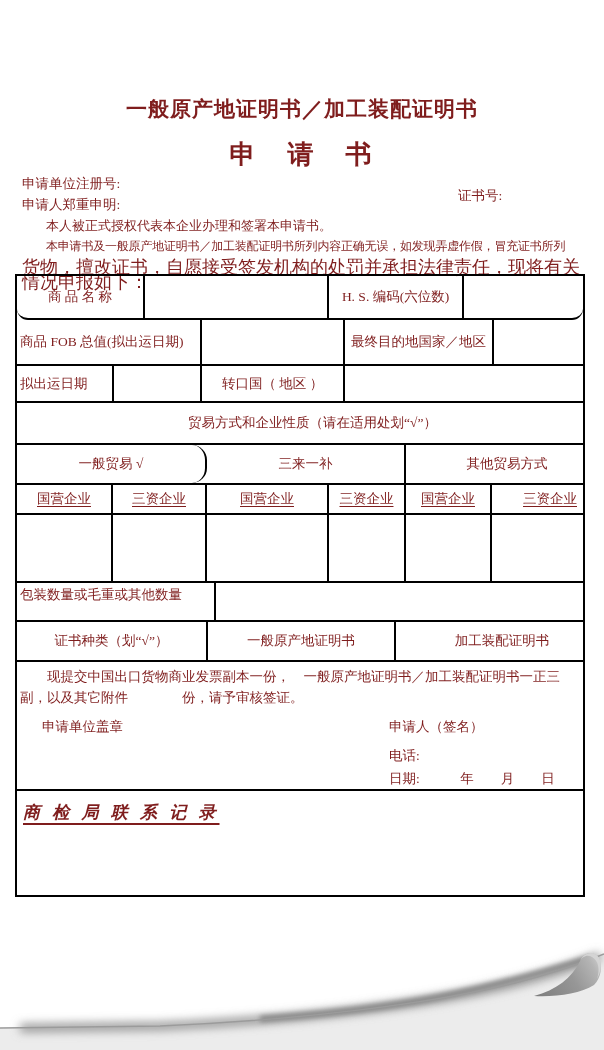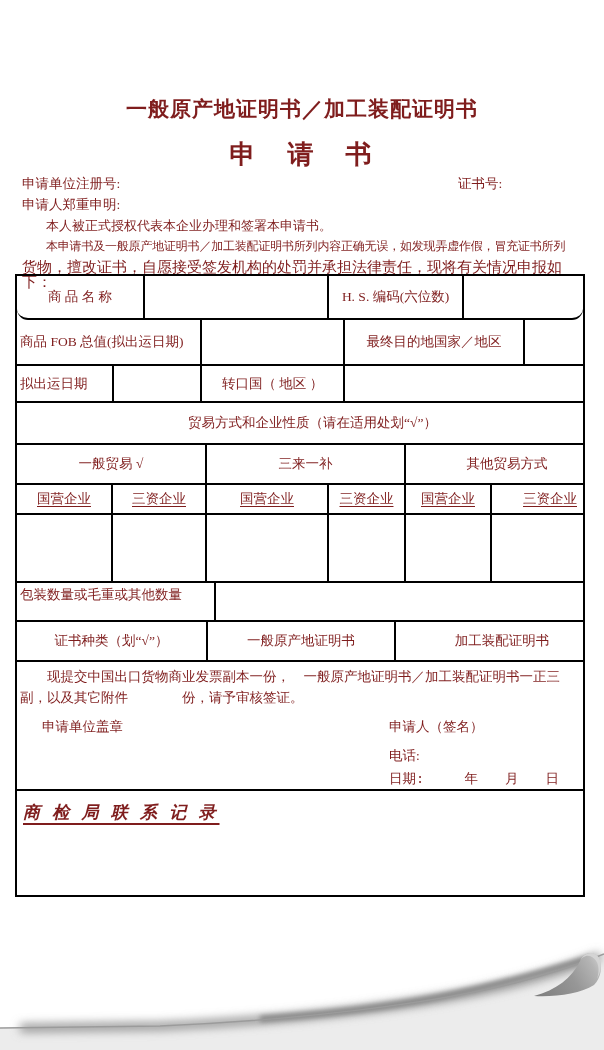--- a/index.html
+++ b/index.html
@@ -15,25 +15,25 @@
   .doc-title{
     top:95px;left:0;right:0;text-align:center;
     font-size:21px;font-weight:bold;letter-spacing:1px;
   }
   .doc-subtitle{
     top:137px;left:0;right:0;text-align:center;
     font-size:26px;font-weight:bold;letter-spacing:3px;
   }
   .hdr-line{left:22px;right:18px;font-size:13.5px;line-height:15px;}
   .l-reg{top:176px;}
-  .l-cert{top:176px;left:458px;right:auto;}
+  .l-cert{top:188px;left:458px;right:auto;}
   .l-declhead{top:197px;}
   .l-decl1{top:218px;left:46px;font-size:13px;}
   .l-decl2a{top:239px;left:46px;font-size:12px;letter-spacing:-0.2px;white-space:nowrap;}
-  .l-decl2b{top:260px;font-size:15px;}
+  .l-decl2b{top:260px;font-size:18px;}
 
   
   .tbl{
     position:absolute;left:15px;top:274px;width:570px;
     border:2px solid #000;box-sizing:border-box;
     font-size:13.5px;
   }
   .tr{display:flex;border-bottom:2px solid #000;box-sizing:border-box;align-items:stretch;}
   .tr:last-child{border-bottom:none;}
   .td{
@@ -44,35 +44,35 @@
   .td:last-child{border-right:none;}
   .td.c{justify-content:center;text-align:center;}
   .td.topleft{align-items:flex-start;padding-top:3px;}
   .flex1{flex:1;padding-left:28px;}
   
   .h40{height:40px;}.h44{height:44px;border-radius:11px;}.h46{height:46px;}.h37{height:37px;}
   .h42{height:42px;}.h30{height:30px;}.h68{height:68px;}.h39{height:39px;}
   .h129{height:129px;}.h104{height:104px;}
   
   .w128{width:128px;}.w184{width:184px;}.w135{width:135px;}
-  .w185{width:185px;}.w143{width:143px;}.w149{width:180px;}
+  .w185{width:185px;}.w143{width:143px;}.w149{width:149px;}
   .w97{width:97px;}.w88{width:88px;}
-  .w190{width:190px;}.w199{width:199px;}
+  .w190{width:190px;border-radius:15px;}.w199{width:199px;}
   .w96{width:96px;}.w94{width:94px;}.w122{width:122px;}.w77{width:77px;}.w86{width:86px;}
   .w191{width:191px;}.w188{width:188px;}
   .u{text-decoration:underline;text-underline-offset:3px;}
   
   .submit-cell{position:relative;display:block;padding:0;}
   .submit-cell > div{position:absolute;white-space:nowrap;}
   .sb-line1{top:6px;left:30px;}
   .sb-line2{top:27px;left:3px;}
   .sb-seal{top:56px;left:25px;}
   .sb-sign{top:56px;left:372px;}
   .sb-phone{top:85px;left:372px;}
-  .sb-date{top:108px;left:372px;font-family:Liberation Mono, monospace;}
+  .sb-date{top:108px;left:372px;}
   
   .record-cell{display:block;padding:10px 6px;}
   .record-label{
     display:inline-block;
     font-size:17px;font-weight:bold;font-style:italic;
     letter-spacing:4px;
     text-decoration:underline;
     text-underline-offset:5px;
     text-decoration-thickness:1.5px;
   }

